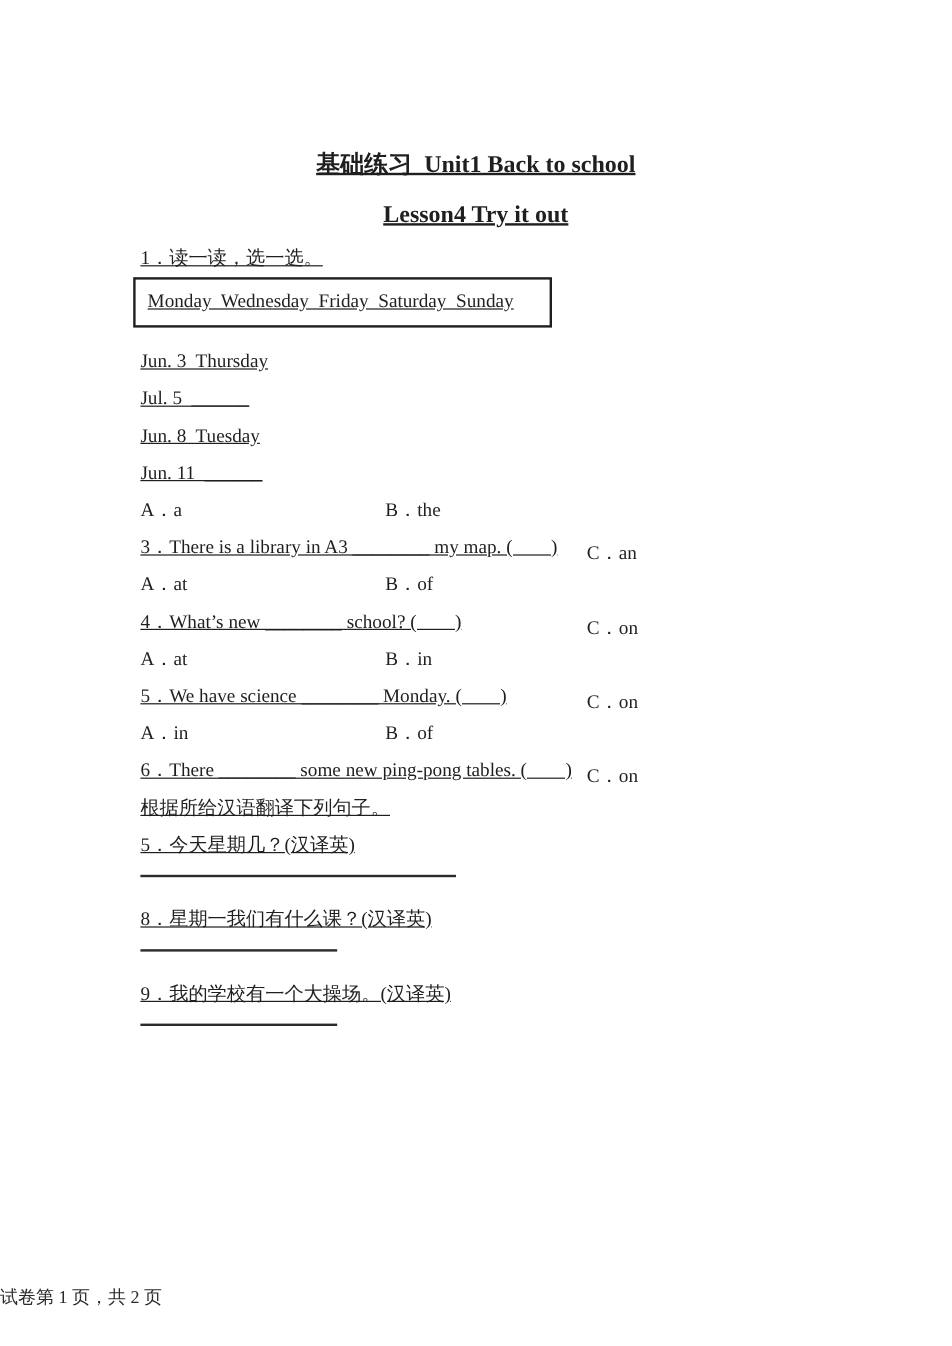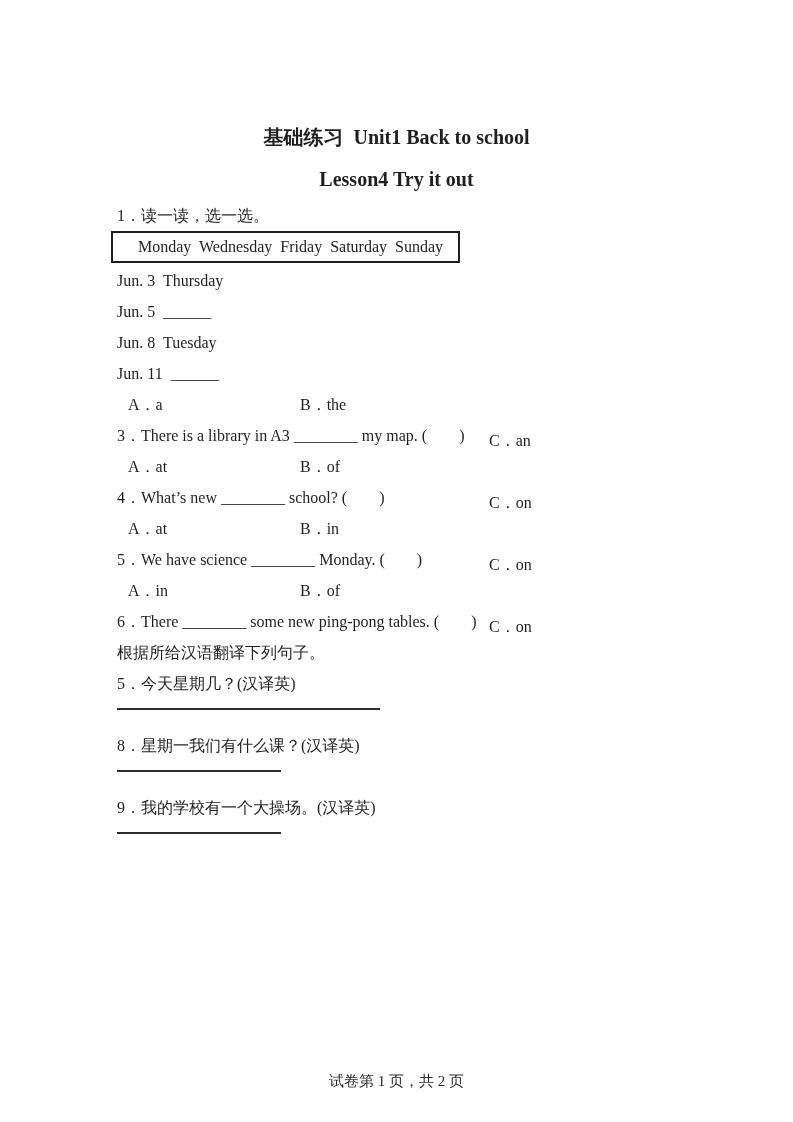--- a/index.html
+++ b/index.html
@@ -5,71 +5,70 @@
   * { margin: 0; padding: 0; box-sizing: border-box; }
   html, body { background: #ffffff; }
   .page {
     position: relative;
     width: 793px;
     height: 1122px;
     background: #ffffff;
     font-family: "Liberation Serif", "DejaVu Serif", serif;
     color: #1f1f1f;
     overflow: hidden;
+    text-decoration: underline;
   }
   .title-block { padding-top: 116px; text-align: center; }
   .title-line {
     font-size: 20px;
     font-weight: bold;
     line-height: 42px;
     white-space: pre-wrap;
   }
   .content { padding-left: 117px; padding-right: 90px; }
   .line {
     font-size: 16px;
     line-height: 31px;
     height: 31px;
     white-space: pre-wrap;
   }
   .word-bank {
     margin-left: -6px;
     width: 349px;
-    height: 32px;
+    height: 42px;
     border: 2px solid #1f1f1f;
     display: flex;
     align-items: center;
     padding-left: 10px;
-    margin-bottom: 2px;
-    justify-content: center;
+    margin-bottom: 13px;
   }
   .word-bank span { font-size: 16px; white-space: pre-wrap; }
   .options-row { position: relative; height: 31px; }
   .options-row .opt {
     position: absolute;
     top: 0;
     font-size: 16px;
     line-height: 31px;
     white-space: pre-wrap;
   }
-  .opt-a { left: 0; margin-left: 11px; }
-  .opt-b { left: 183px; }
+  .opt-a { left: 0; }
+  .opt-b { left: 204px; }
   .opt-c { left: 372px; margin-top: 36px; }
   .answer-line {
     height: 11px;
     border-bottom: 2px solid #2b2b2b;
     margin-bottom: 20px;
   }
   .answer-line.long { width: 263px; }
   .answer-line.short { width: 164px; }
   .footer {
     position: absolute;
     left: 0;
     right: 0;
     top: 1072px;
-    text-align: center;
     font-size: 15px;
     color: #2a2a2a;
     white-space: pre-wrap;
   }
   .watermark {
     position: absolute;
     right: 3px;
     top: 1140px;
     display: flex;
     gap: 14px;
@@ -95,21 +94,21 @@
 
   <main class="content">
 
     <p class="line">1．读一读，选一选。</p>
 
     <div class="word-bank">
       <span>Monday  Wednesday  Friday  Saturday  Sunday</span>
     </div>
 
     <p class="line">Jun. 3  Thursday</p>
-    <p class="line">Jun. 5  ______</p>
+    <p class="line">Jul. 5  ______</p>
     <p class="line">Jun. 8  Tuesday</p>
     <p class="line">Jun. 11  ______</p>
 
 
     <div class="options-row">
       <span class="opt opt-a">A．a</span>
       <span class="opt opt-b">B．the</span>
       <span class="opt opt-c">C．an</span>
     </div>
 

